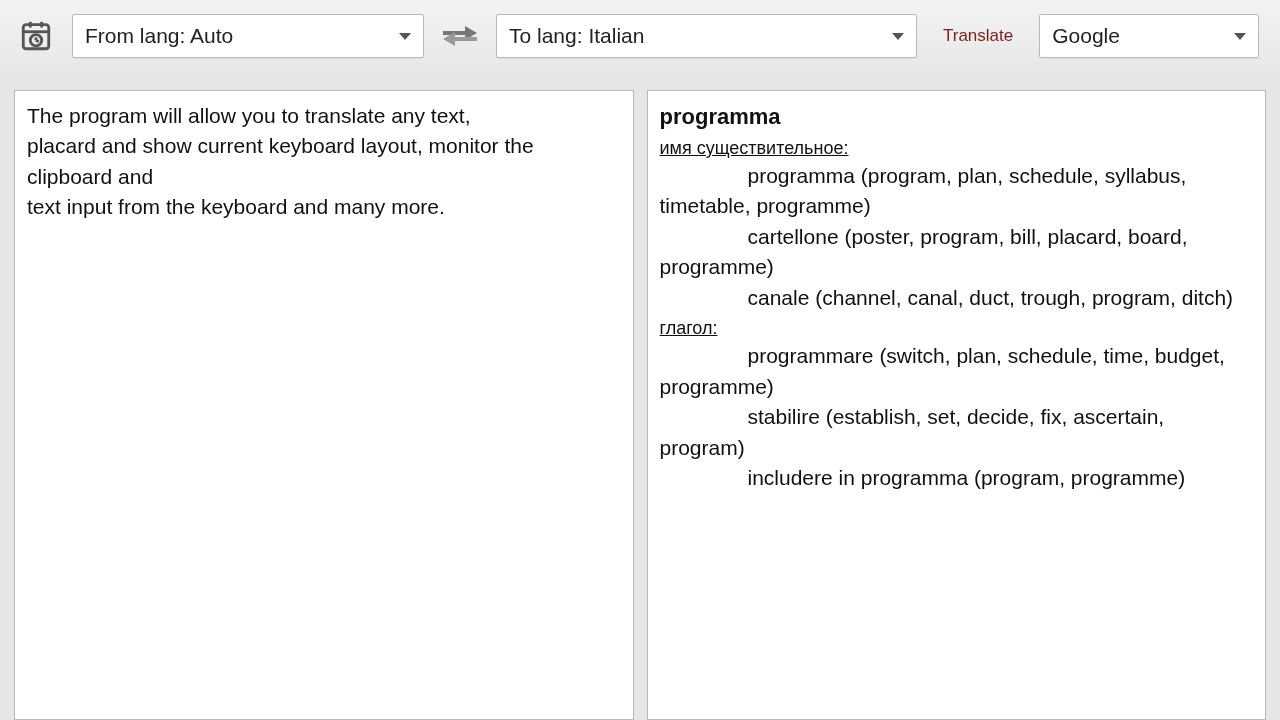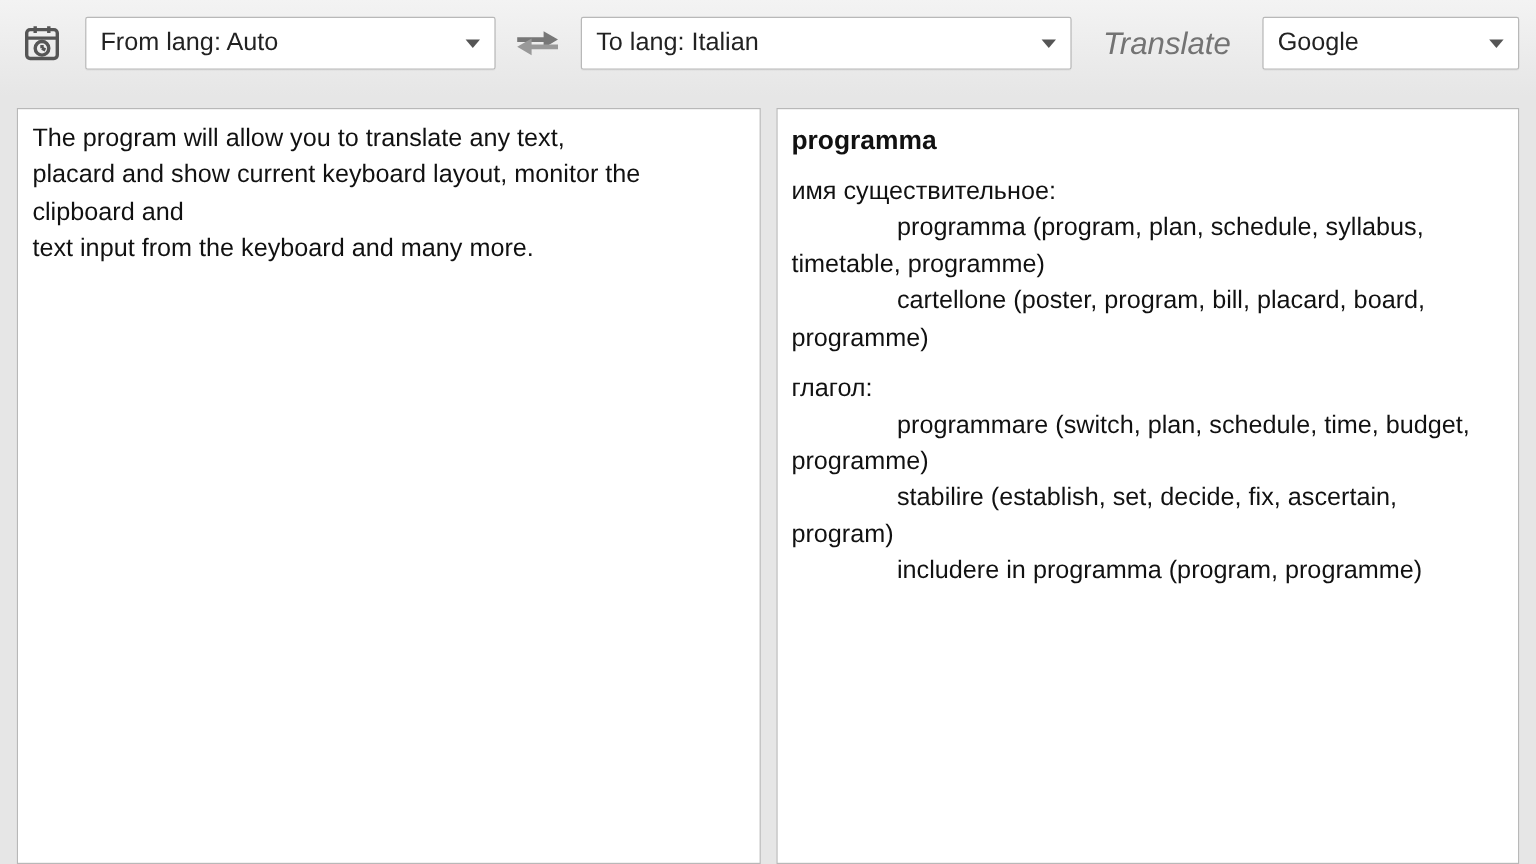--- a/index.html
+++ b/index.html
@@ -45,25 +45,24 @@
   .to-lang   { width: 421px; }
   .engine    { width: 220px; }
   .caret {
     width: 0; height: 0;
     border-left: 6px solid transparent;
     border-right: 6px solid transparent;
     border-top: 7px solid #555;
     margin-left: 8px;
   }
   .translate-link {
-    font-size: 26px;
-    color: #737373;
+    font-size: 17px;
+    color: #7f1d1d;
     padding: 0 12px;
     cursor: pointer;
-    font-style: italic;
   }
   .content {
     display: flex;
     gap: 13px;
     padding: 14px 14px 0 14px;
     height: calc(720px - 76px);
   }
   .pane {
     background: #fff;
     border: 1px solid #b8b8b8;
@@ -75,22 +74,23 @@
     overflow: hidden;
   }
   .source-pane { }
   .result-pane { }
   .headword {
     font-weight: 700;
     font-size: 22px;
     margin-bottom: 2px;
   }
   .part-of-speech {
-    font-size: 21px;
-    margin-top: 12px;
+    text-decoration: underline;
+    font-size: 18px;
+    margin-top: 2px;
   }
 </style>
 </head>
 <body>
 
 <div class="toolbar">
   <div class="icon-btn">
     <svg width="34" height="34" viewBox="0 0 24 24" fill="none" stroke="#555" stroke-width="2">
       <rect x="3" y="4" width="18" height="17" rx="2" ry="2"></rect>
       <line x1="3" y1="9" x2="21" y2="9"></line>
@@ -135,20 +135,23 @@
     </div>
   <div class="pane result-pane" id="result-pane">
       <div class="headword">programma</div>
       <div class="part-of-speech">имя существительное:</div>
       <div style="padding-left: 0px;">
         <div style="text-indent: 88px;">programma (program, plan, schedule, syllabus, timetable, programme)</div>
       </div>
       <div style="padding-left: 0px;">
         <div style="text-indent: 88px;">cartellone (poster, program, bill, placard, board, programme)</div>
       </div>
+      <div style="padding-left: 0px;">
+        <div style="text-indent: 88px;">canale (channel, canal, duct, trough, program, ditch)</div>
+      </div>
       <div class="part-of-speech">глагол:</div>
       <div style="padding-left: 0px;">
         <div style="text-indent: 88px;">programmare (switch, plan, schedule, time, budget, programme)</div>
       </div>
       <div style="padding-left: 0px;">
         <div style="text-indent: 88px;">stabilire (establish, set, decide, fix, ascertain, program)</div>
       </div>
       <div style="padding-left: 0px;">
         <div style="text-indent: 88px;">includere in programma (program, programme)</div>
       </div>

